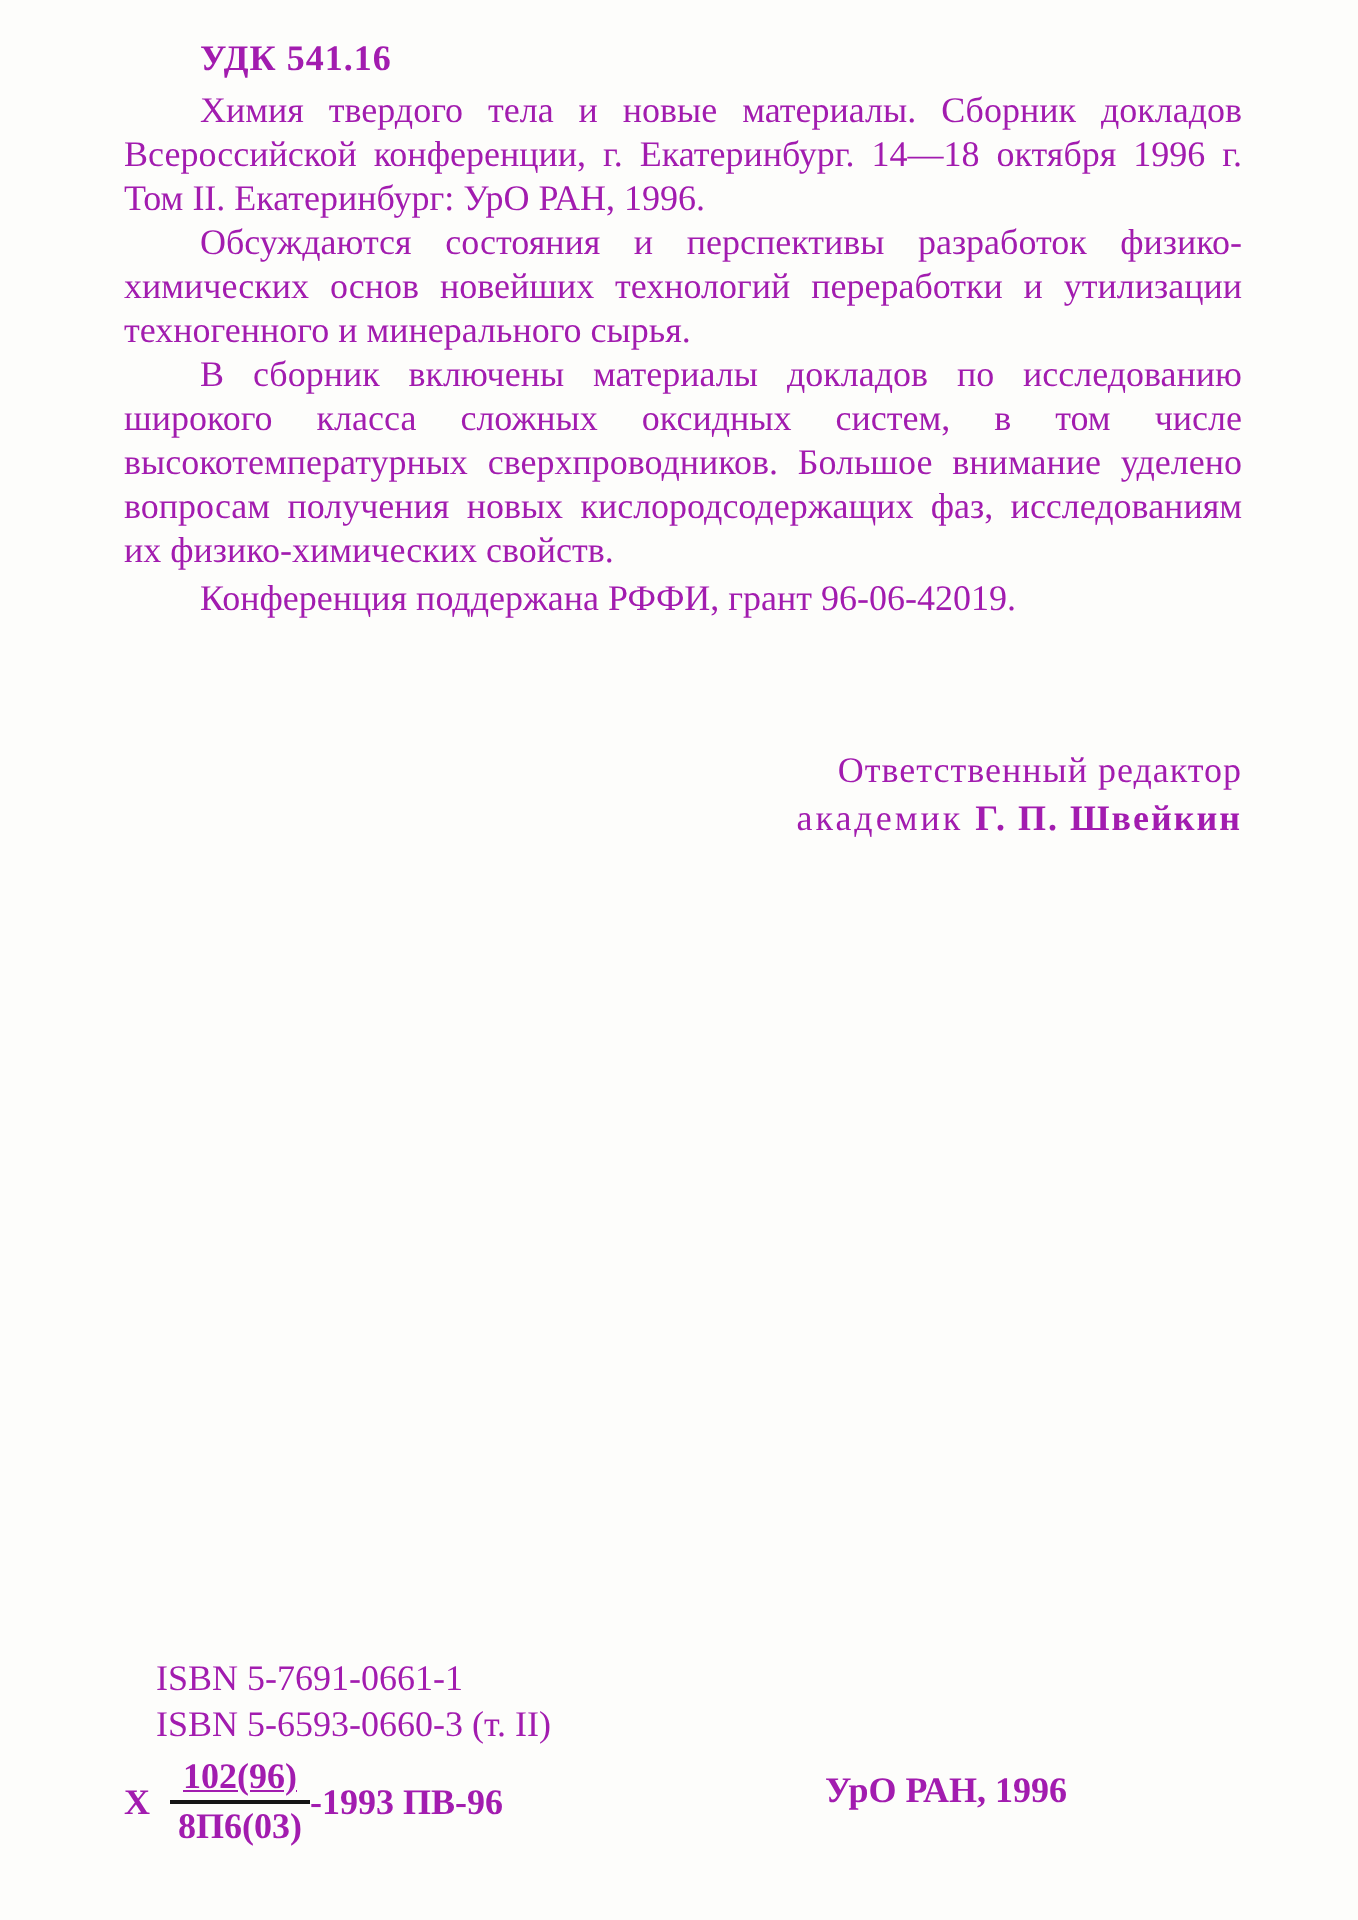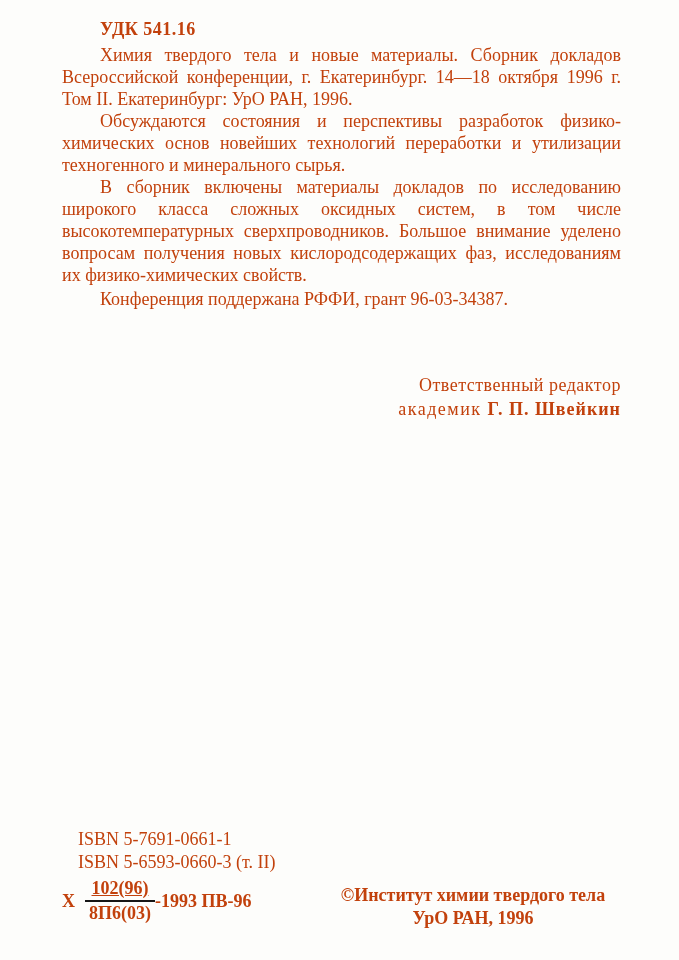--- a/index.html
+++ b/index.html
@@ -6,21 +6,21 @@
     margin: 0;
     padding: 0;
     background: #e9e9e9;
   }
   .page {
     position: relative;
     width: 679px;
     height: 960px;
     margin: 0 auto;
     background: #fdfdfb;
-    color: #c2410c;
+    color: #a21caf;
     font-family: "Liberation Serif", serif;
     font-size: 18px;
     line-height: 22px;
     overflow: hidden;
     box-sizing: border-box;
     padding: 18px 58px 0 62px;
   }
   .udk {
     margin: 0 0 4px 38px;
     font-weight: bold;
@@ -107,21 +107,21 @@
 <div class="page">
 
   <div class="udk">УДК 541.16</div>
 
   <p class="para">Химия твердого тела и новые материалы. Сборник докладов Всероссийской конференции, г. Екатеринбург. 14—18 октября 1996 г. Том II. Екатеринбург: УрО РАН, 1996.</p>
 
   <p class="para">Обсуждаются состояния и перспективы разработок физико-химических основ новейших технологий переработки и утилизации техногенного и минерального сырья.</p>
 
   <p class="para">В сборник включены материалы докладов по исследованию широкого класса сложных оксидных систем, в том числе высокотемпературных сверхпроводников. Большое внимание уделено вопросам получения новых кислородсодержащих фаз, исследованиям их физико-химических свойств.</p>
 
-  <p class="para grant">Конференция поддержана РФФИ, грант 96-03-34387.</p>
+  <p class="para grant">Конференция поддержана РФФИ, грант 96-06-42019.</p>
 
   <div class="editor-block">
     <div class="label">Ответственный редактор</div>
     <div class="editor-name-line">
       <span class="title">академик</span>
       <span class="name">Г. П. Швейкин</span>
     </div>
   </div>
 
   <div class="footer-left">
@@ -132,17 +132,16 @@
   <div class="class-line">
     <span class="prefix">Х</span>
     <span class="fraction">
       <span class="num">102(96)</span>
       <span class="den">8П6(03)</span>
     </span>
     <span class="suffix">-1993 ПВ-96</span>
   </div>
 
   <div class="copyright">
-    <div class="line1">©Институт химии твердого тела</div>
     <div class="line2">УрО РАН, 1996</div>
   </div>
 
 </div>
 
 </body></html>

